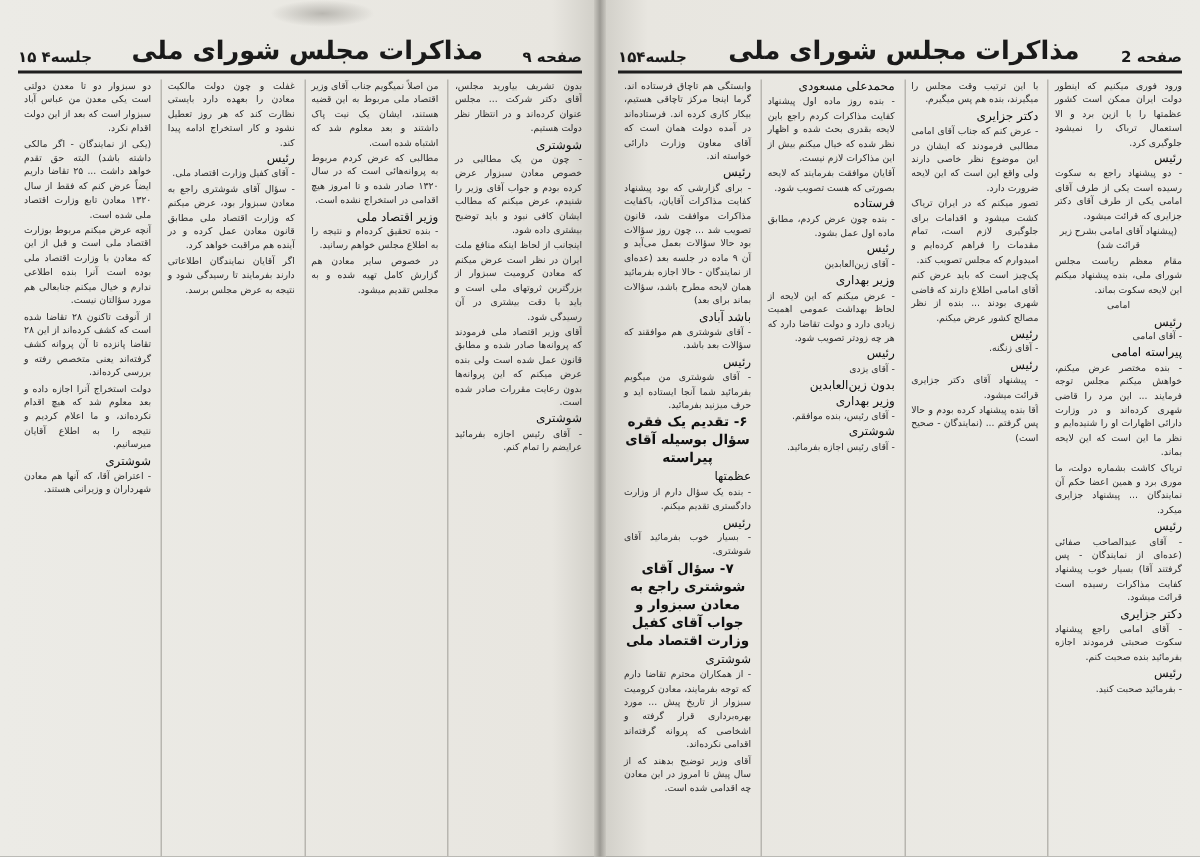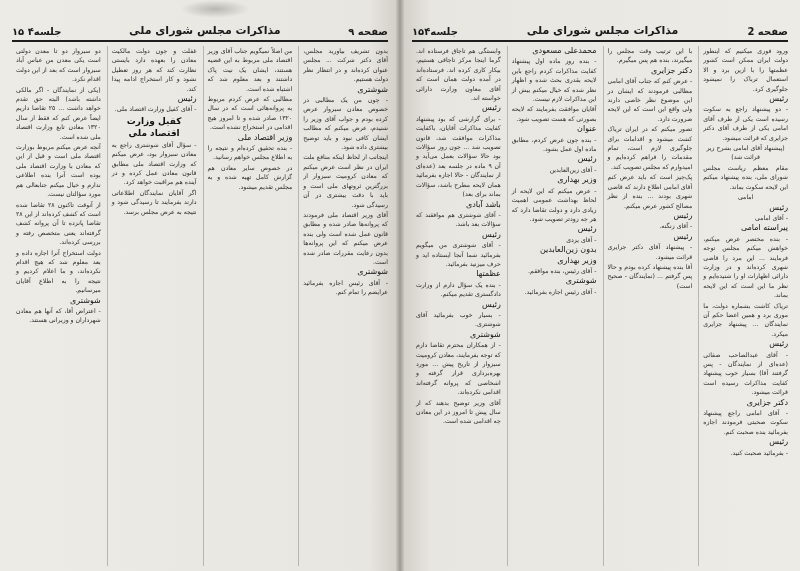--- a/index.html
+++ b/index.html
@@ -15,21 +15,21 @@
     overflow:hidden;
   }
   .page.left { background:linear-gradient(to right,#ecebe6 0%,#e8e6e0 92%,#cfcdc6 100%); }
   .page.right { background:linear-gradient(to left,#ecebe6 0%,#e8e6e0 92%,#cfcdc6 100%); }
   .header {
     display:flex; justify-content:space-between; align-items:flex-end;
     direction:rtl; border-bottom:2px solid #1e1e1e; padding-bottom:3px; margin-bottom:4px;
     font-weight:bold; color:#1a1a1a;
   }
   .header .pg { font-size:10px; }
-  .header .title { font-size:11px; }
+  .header .title { font-size:17px; }
   .header .sess { font-size:10px;text-align:right; }
   .cols { display:flex; direction:rtl; height:520px; gap:6px; }
   .col {
     flex:1; direction:rtl; overflow:hidden;
     font-size:6.2px; line-height:9.4px; color:#2a2a2a; text-align:justify;
     border-left:1px solid #b8b6b0; padding-left:4px;
   }
   .col:last-child { border-left:none; }
   .col p { margin:0 0 1px 0; }
   .speaker { font-weight:normal; font-size:8px; color:#111; }
@@ -63,21 +63,20 @@
           <p>من اصلاً نمیگویم جناب آقای وزیر اقتصاد ملی مربوط به این قضیه هستند، ایشان یک نیت پاک داشتند و بعد معلوم شد که اشتباه شده است.</p>
           <p>مطالبی که عرض کردم مربوط به پروانه‌هائی است که در سال ۱۳۲۰ صادر شده و تا امروز هیچ اقدامی در استخراج نشده است.</p>
           <p class="speaker">وزیر اقتصاد ملی</p>
           <p>- بنده تحقیق کرده‌ام و نتیجه را به اطلاع مجلس خواهم رسانید.</p>
           <p>در خصوص سایر معادن هم گزارش کامل تهیه شده و به مجلس تقدیم میشود.</p>
         </div>
         <div class="col">
           <p>غفلت و چون دولت مالکیت معادن را بعهده دارد بایستی نظارت کند که هر روز تعطیل نشود و کار استخراج ادامه پیدا کند.</p>
           <p class="speaker">رئیس</p>
           <p>- آقای کفیل وزارت اقتصاد ملی.</p>
-          <p class="heading">کفیل وزارت اقتصاد ملی</p>
           <p>- سؤال آقای شوشتری راجع به معادن سبزوار بود، عرض میکنم که وزارت اقتصاد ملی مطابق قانون معادن عمل کرده و در آینده هم مراقبت خواهد کرد.</p>
           <p>اگر آقایان نمایندگان اطلاعاتی دارند بفرمایند تا رسیدگی شود و نتیجه به عرض مجلس برسد.</p>
         </div>
         <div class="col">
           <p>دو سبزوار دو تا معدن دولتی است یکی معدن من عباس آباد سبزوار است که بعد از این دولت اقدام نکرد.</p>
           <p>(یکی از نمایندگان - اگر مالکی داشته باشد) البته حق تقدم خواهد داشت ... ۲۵ تقاضا داریم ایضاً عرض کنم که فقط از سال ۱۳۲۰ معادن تابع وزارت اقتصاد ملی شده است.</p>
           <p>آنچه عرض میکنم مربوط بوزارت اقتصاد ملی است و قبل از این که معادن با وزارت اقتصاد ملی بوده است آنرا بنده اطلاعی ندارم و خیال میکنم جنابعالی هم مورد سؤالتان نیست.</p>
           <p>از آنوقت تاکنون ۲۸ تقاضا شده است که کشف کرده‌اند از این ۲۸ تقاضا پانزده تا آن پروانه کشف گرفته‌اند یعنی متخصص رفته و بررسی کرده‌اند.</p>
           <p>دولت استخراج آنرا اجازه داده و بعد معلوم شد که هیچ اقدام نکرده‌اند، و ما اعلام کردیم و نتیجه را به اطلاع آقایان میرسانیم.</p>
           <p class="speaker">شوشتری</p>
@@ -120,21 +119,21 @@
           <p class="speaker">رئیس</p>
           <p>- آقای زنگنه.</p>
           <p class="speaker">رئیس</p>
           <p>- پیشنهاد آقای دکتر جزایری قرائت میشود.</p>
           <p>آقا بنده پیشنهاد کرده بودم و حالا پس گرفتم ... (نمایندگان - صحیح است)</p>
         </div>
         <div class="col">
           <p class="speaker">محمدعلی مسعودی</p>
           <p>- بنده روز ماده اول پیشنهاد کفایت مذاکرات کردم راجع باین لایحه بقدری بحث شده و اظهار نظر شده که خیال میکنم بیش از این مذاکرات لازم نیست.</p>
           <p>آقایان موافقت بفرمایند که لایحه بصورتی که هست تصویب شود.</p>
-          <p class="speaker">عنوان</p>
+          <p class="speaker">فرستاده</p>
           <p>- بنده چون عرض کردم، مطابق ماده اول عمل بشود.</p>
           <p class="speaker">رئیس</p>
           <p>- آقای زین‌العابدین</p>
           <p class="speaker">وزیر بهداری</p>
           <p>- عرض میکنم که این لایحه از لحاظ بهداشت عمومی اهمیت زیادی دارد و دولت تقاضا دارد که هر چه زودتر تصویب شود.</p>
           <p class="speaker">رئیس</p>
           <p>- آقای یزدی</p>
           <p class="speaker">بدون زین‌العابدین</p>
           <p class="speaker">وزیر بهداری</p>
           <p>- آقای رئیس، بنده موافقم.</p>
@@ -142,24 +141,26 @@
           <p>- آقای رئیس اجازه بفرمائید.</p>
         </div>
         <div class="col">
           <p>وابستگی هم تاچاق فرستاده اند. گرما اینجا مرکز تاچاقی هستیم، بیکار کاری کرده اند. فرستاده‌اند در آمده دولت همان است که آقای معاون وزارت دارائی خواسته اند.</p>
           <p class="speaker">رئیس</p>
           <p>- برای گزارشی که بود پیشنهاد کفایت مذاکرات آقایان، باکفایت مذاکرات موافقت شد، قانون تصویب شد ... چون روز سؤالات بود حالا سؤالات بعمل می‌آید و آن ۹ ماده در جلسه بعد (عده‌ای از نمایندگان - حالا اجازه بفرمائید همان لایحه مطرح باشد، سؤالات بماند برای بعد)</p>
           <p class="speaker">باشد آبادی</p>
           <p>- آقای شوشتری هم موافقند که سؤالات بعد باشد.</p>
           <p class="speaker">رئیس</p>
           <p>- آقای شوشتری من میگویم بفرمائید شما آنجا ایستاده اید و حرف میزنید بفرمائید.</p>
+          <p class="heading">۶- تقدیم یک فقره سؤال بوسیله آقای پیراسته</p>
           <p class="speaker">عظمتها</p>
           <p>- بنده یک سؤال دارم از وزارت دادگستری تقدیم میکنم.</p>
           <p class="speaker">رئیس</p>
           <p>- بسیار خوب بفرمائید آقای شوشتری.</p>
+          <p class="heading">۷- سؤال آقای شوشتری راجع به معادن سبزوار و جواب آقای کفیل وزارت اقتصاد ملی</p>
           <p class="speaker">شوشتری</p>
           <p>- از همکاران محترم تقاضا دارم که توجه بفرمایند، معادن کرومیت سبزوار از تاریخ پیش ... مورد بهره‌برداری قرار گرفته و اشخاصی که پروانه گرفته‌اند اقدامی نکرده‌اند.</p>
           <p>آقای وزیر توضیح بدهند که از سال پیش تا امروز در این معادن چه اقدامی شده است.</p>
         </div>
       </div>
   </div>
   <div class="fold"></div>
 </div>
 
 </body></html>

